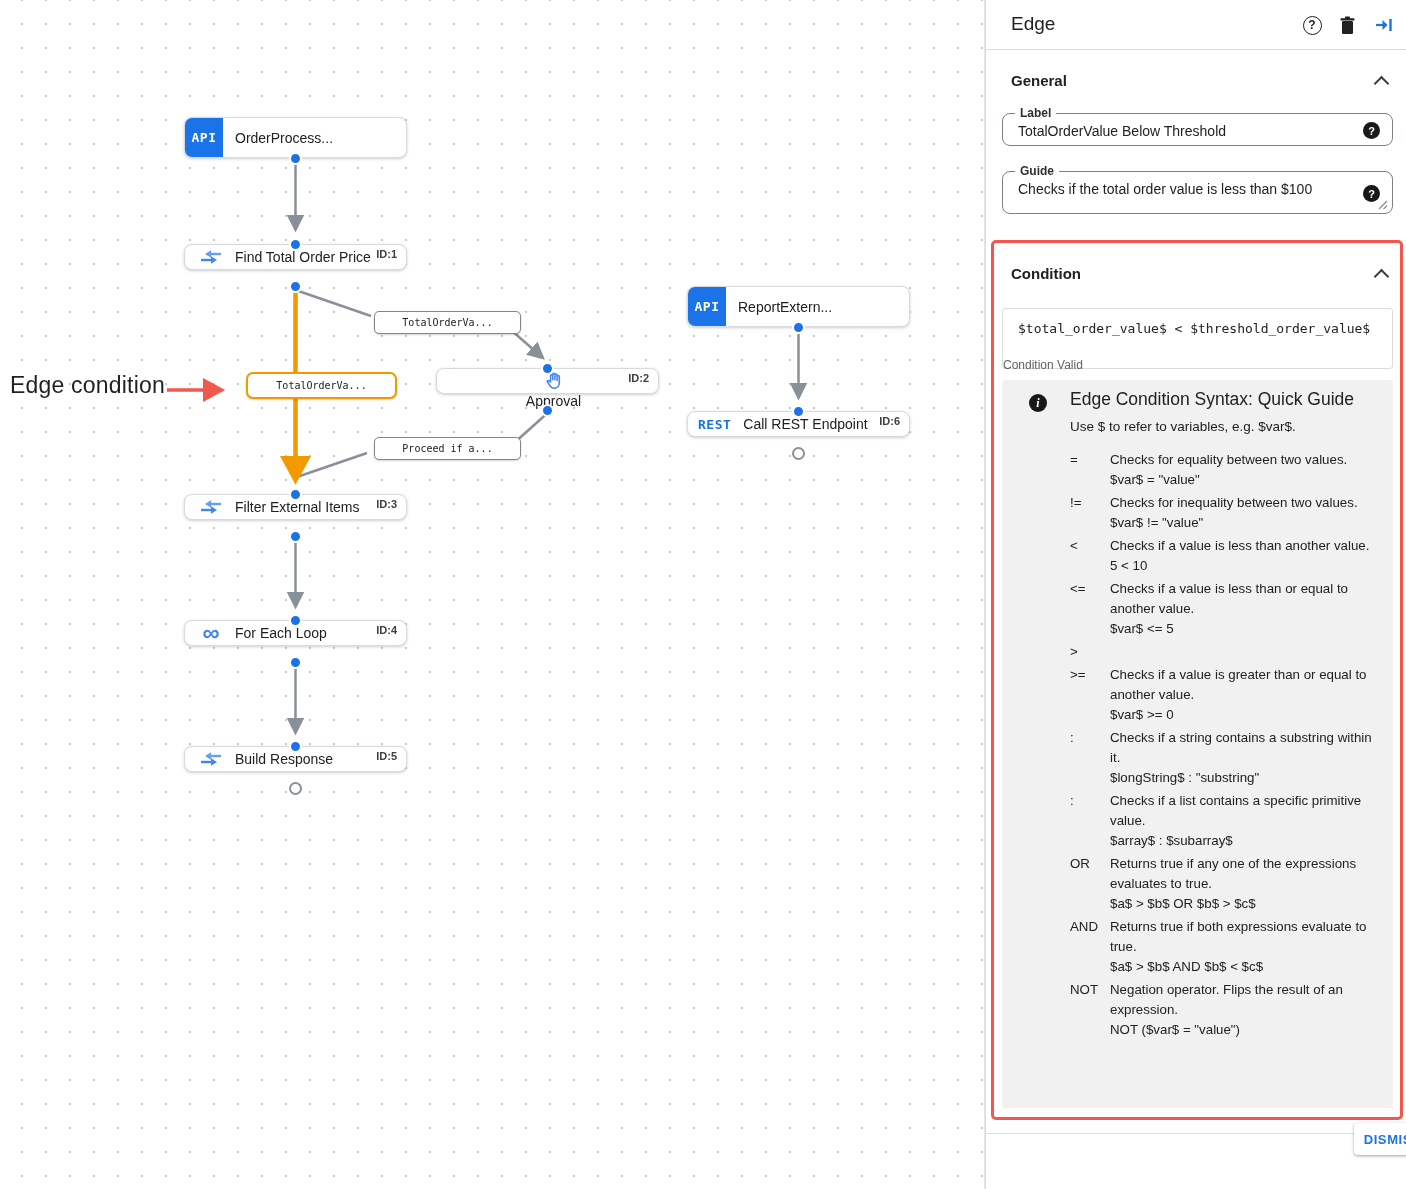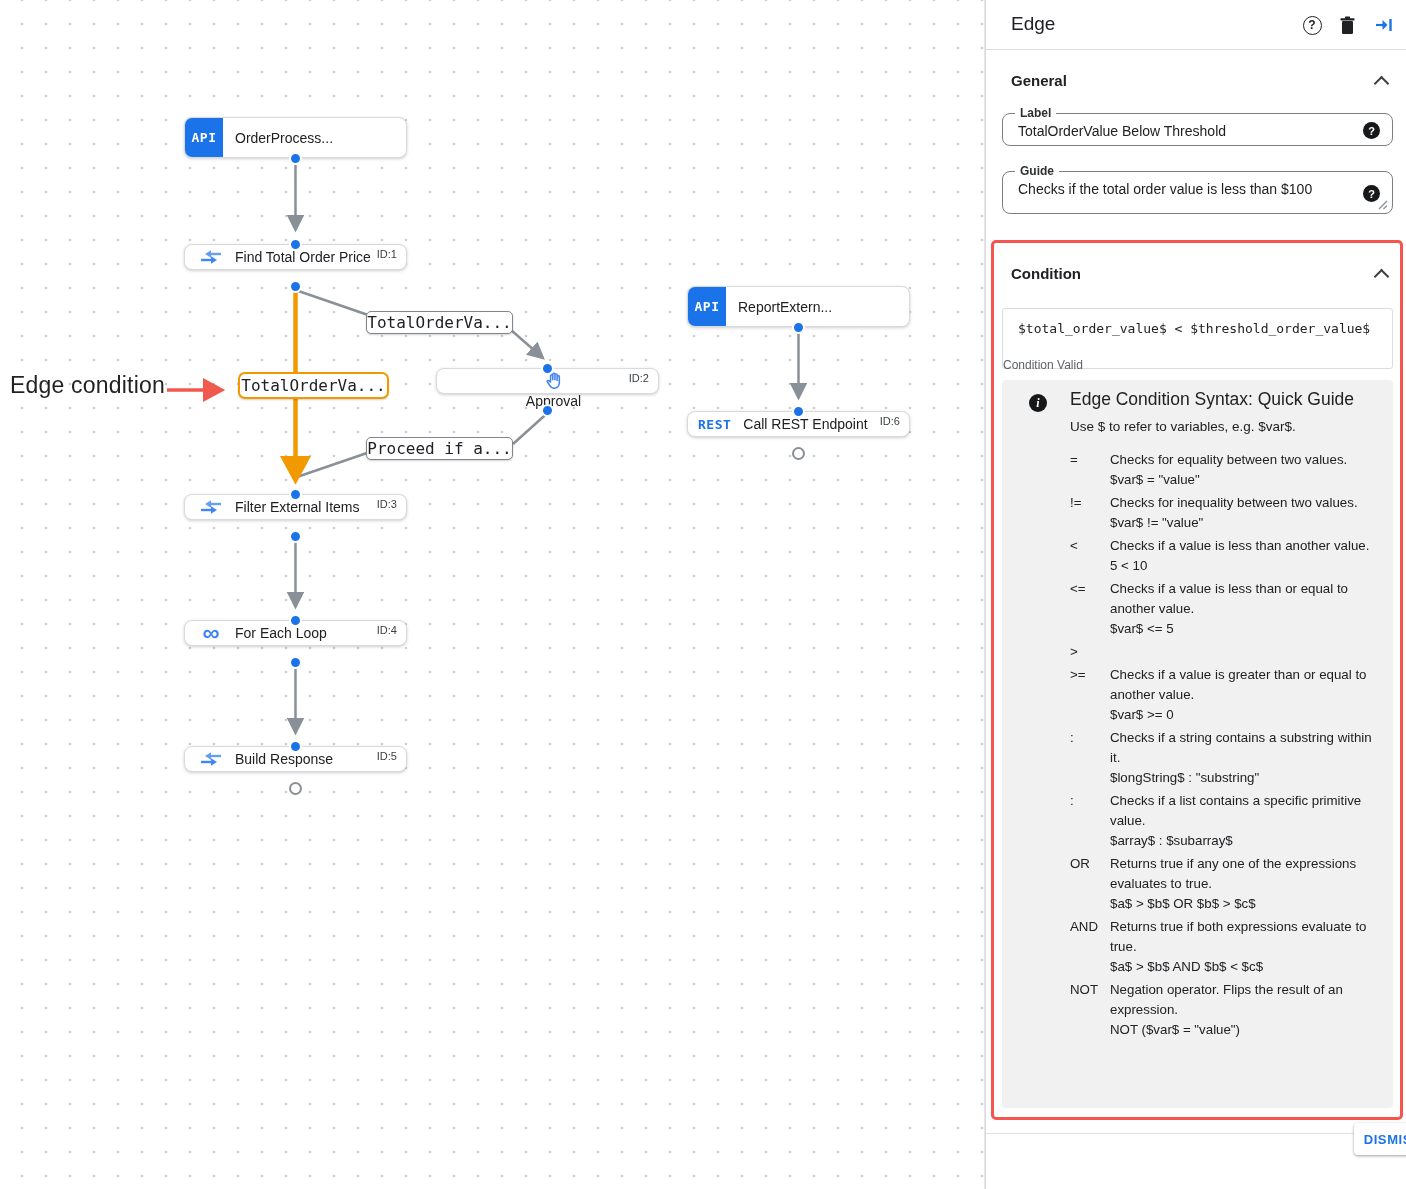--- a/index.html
+++ b/index.html
@@ -15,41 +15,42 @@
   }
   .edges-svg { position:absolute; left:0; top:0; width:985px; height:1189px; z-index:2; }
 
   .node {
     position:absolute; width:223px; height:26px; background:#fff;
     border:1px solid #d7dade; border-radius:8px; z-index:1;
     box-shadow:0 1px 3px rgba(60,64,67,.25);
     display:flex; align-items:center;
   }
   .node-title { font-size:14px; font-weight:400; color:#202124; margin-left:12px; white-space:nowrap; }
-  .node-id { position:absolute; top:3px; right:9px; font-size:11px; color:#3c4043; font-weight:400; }
+  .node-id { position:absolute; top:3px; right:9px; font-size:11px; color:#3c4043; font-weight:700; }
   .api-badge {
     width:38px; height:100%; background:#1a73e8; border-radius:7px 0 0 7px;
     color:#fff; font-family:"DejaVu Sans Mono", monospace; font-weight:700; font-size:13px;
     display:flex; align-items:center; justify-content:center; letter-spacing:.5px; flex:0 0 38px;
   }
   .rest-badge {
     margin-left:10px; color:#1a73e8; font-family:"DejaVu Sans Mono", monospace;
     font-weight:700; font-size:13px; letter-spacing:.5px;
   }
   .node-icon { margin-left:14px; width:24px; height:24px; display:flex; align-items:center; justify-content:center; flex:0 0 24px; }
   .loop-glyph { color:#4285f4; font-size:24px; font-weight:700; line-height:20px; }
 
   .port { position:absolute; width:13px; height:13px; border-radius:50%; background:#1a73e8; border:2px solid #fff; z-index:3; }
   .port-open { background:#fff; border:2px solid #8a9097; }
 
   .edge-label {
     position:absolute; z-index:4; background:#fff; border:1px solid #80868b; border-radius:5px;
     display:flex; align-items:center; justify-content:center;
-    font-family:"DejaVu Sans Mono", monospace; font-size:16px; color:#202124;
+    font-family:"DejaVu Sans Mono", monospace; font-size:10px; color:#202124;
     box-shadow:0 1px 2px rgba(0,0,0,.18);
+    margin-left:8px;
   }
   .edge-label.orange { border:2px solid #f29900; border-radius:7px; }
 
   .annotation-text { position:absolute; left:10px; top:372px; font-size:23px; color:#1f2123; letter-spacing:.2px; z-index:4; }
 
   
   .panel { position:absolute; left:985px; top:0; width:421px; height:1189px; background:#fff; border-left:1px solid #dadce0; }
   .panel-header { position:absolute; left:0; top:0; width:100%; height:50px; border-bottom:1px solid #dadce0; }
   .panel-title { position:absolute; left:25px; top:13px; font-size:19px; color:#202124; }
   .icon-btn { position:absolute; top:12px; width:26px; height:26px; display:flex; align-items:center; justify-content:center; cursor:pointer; }

